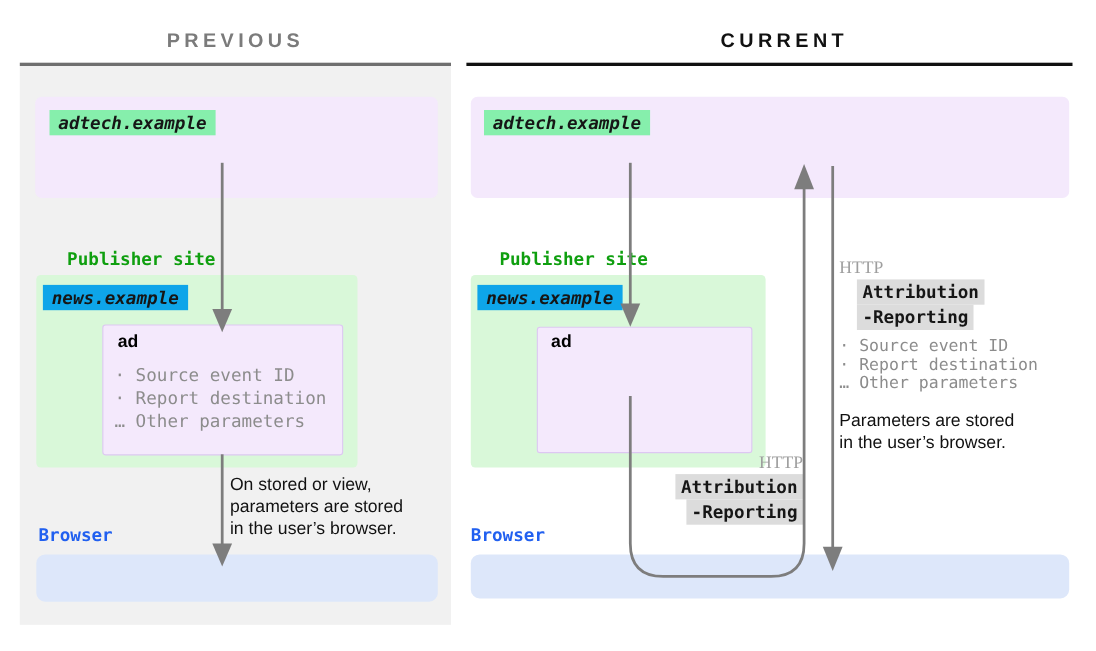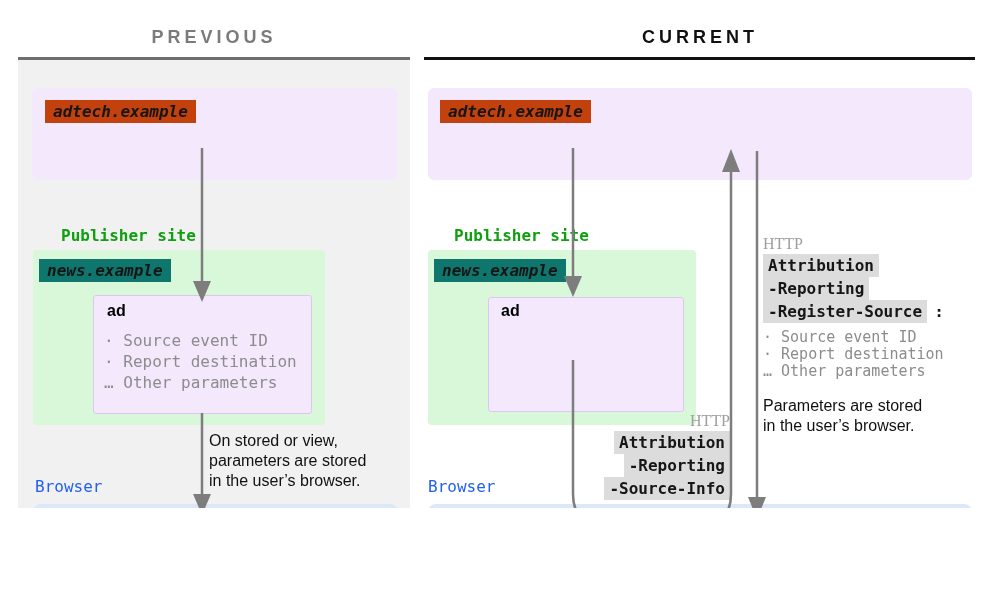--- a/index.html
+++ b/index.html
@@ -1,61 +1,61 @@
 <!DOCTYPE html>
 <html><head>
 <meta charset="utf-8">
 <style>
   html,body{margin:0;padding:0;background:#ffffff;}
-  .stage{position:relative;width:996px;height:508px;background:#ffffff;
+  .stage{position:relative;width:996px;height:592px;background:#ffffff;
          font-family:"Liberation Sans",sans-serif;overflow:hidden;}
   .abs{position:absolute;}
 
   
   .col-title{font-weight:bold;font-size:18px;letter-spacing:4px;text-align:center;}
   .title-prev{color:#7b7b7b;left:18px;top:27px;width:392px;}
-  .title-cur{color:#111111;left:425px;top:27px;width:550px;}
+  .title-cur{color:#111111;left:438px;top:27px;width:550px;}
   .rule{height:3px;}
   .rule-prev{left:18px;top:57px;width:392px;background:#6f6f6f;}
   .rule-cur{left:424px;top:57px;width:551px;background:#111111;}
 
   
   .panel-prev-bg{left:18px;top:60px;width:392px;height:508px;background:#f1f1f1;}
 
   
   .adtech-box{background:#f4e9fc;border-radius:6px;}
   .green-box{background:#d9f8d9;border-radius:4px;}
   .ad-box{background:#f4e9fc;border:1px solid #ddc7f2;border-radius:3px;}
   .browser-box{background:#dde7fa;border-radius:8px;}
 
   
   .chip{display:inline-block;padding:2px 8px;font-family:"DejaVu Sans Mono","Liberation Mono",monospace;
         font-style:italic;font-weight:bold;font-size:16px;color:#161616;white-space:nowrap;}
-  .chip-purple{background:#c2410c;}
-  .chip-green{background:#0f766e;}
+  .chip-purple{background:#86efac;}
+  .chip-green{background:#0ea5e9;}
 
   
   .site-label{font-family:"DejaVu Sans Mono","Liberation Mono",monospace;font-weight:bold;
               font-size:16px;color:#0f9f0f;white-space:nowrap;margin-left:26px;}
-  .browser-label{font-family:"DejaVu Sans Mono","Liberation Mono",monospace;font-weight:normal;
+  .browser-label{font-family:"DejaVu Sans Mono","Liberation Mono",monospace;font-weight:bold;
                  font-size:16px;color:#2160f0;white-space:nowrap;}
   .ad-title{font-weight:bold;font-size:16px;color:#000000;}
 
   .ad-list{font-family:"DejaVu Sans Mono","Liberation Mono",monospace;font-size:16px;
            color:#8c8c8c;line-height:21px;white-space:nowrap;}
 
   .note{font-size:16px;color:#111111;line-height:20px;white-space:nowrap;}
 
   
   .proto{font-family:Liberation Serif, serif;font-size:16px;
          color:#9e9e9e;line-height:21px;}
   .hline{line-height:21px;white-space:nowrap;}
   .hchip{display:inline-block;padding:1px 5px;background:#dcdcdc;
          font-family:"DejaVu Sans Mono","Liberation Mono",monospace;
-         font-weight:bold;font-size:16px;color:#161616;}
+         font-weight:bold;font-size:16px;color:#161616;margin-left:16px;}
   .colon{font-family:"DejaVu Sans Mono","Liberation Mono",monospace;font-weight:bold;
          font-size:16px;color:#161616;margin-left:7px;}
   .resp-params{font-family:"DejaVu Sans Mono","Liberation Mono",monospace;font-size:15px;
                color:#8c8c8c;line-height:17px;margin-top:6px;white-space:nowrap;}
   .resp-note{font-size:16px;color:#111111;line-height:20px;margin-top:16px;white-space:nowrap;}
   .req-block{text-align:right;}
 
   svg.arrows{position:absolute;left:0;top:0;pointer-events:none;}
 </style>
 </head>
@@ -115,44 +115,38 @@
   <div class="abs ad-title" style="left:501px;top:302px;">ad</div>
 
   <div class="abs" style="left:763px;top:233px;">
     <div class="proto">HTTP</div>
     <div class="hline">
       <span class="hchip">Attribution</span>
     </div>
     <div class="hline">
       <span class="hchip">-Reporting</span>
     </div>
-    <div class="hline">
-      <span class="hchip">-Register-Source</span><span class="colon">:</span>
-    </div>
     <div class="resp-params">
       <div>· Source event ID</div>
       <div>· Report destination</div>
       <div>… Other parameters</div>
     </div>
     <div class="resp-note">
       <div>Parameters are stored</div>
       <div>in the user’s browser.</div>
     </div>
   </div>
 
   <div class="abs req-block" style="right:266px;top:410px;">
     <div class="proto">HTTP</div>
     <div class="hline">
       <span class="hchip">Attribution</span>
     </div>
     <div class="hline">
       <span class="hchip">-Reporting</span>
-    </div>
-    <div class="hline">
-      <span class="hchip">-Source-Info</span>
     </div>
   </div>
 
   <div class="abs browser-label" style="left:428px;top:477px;">Browser</div>
   <div class="abs browser-box" style="left:428px;top:504px;width:544px;height:40px;"></div>
 
   <svg class="arrows" width="996" height="592" viewBox="0 0 996 592">
     <g stroke="#7d7d7d" stroke-width="2.5" fill="none">
       <path d="M202,148 L202,283"></path>
       <path d="M202,413 L202,496"></path>

